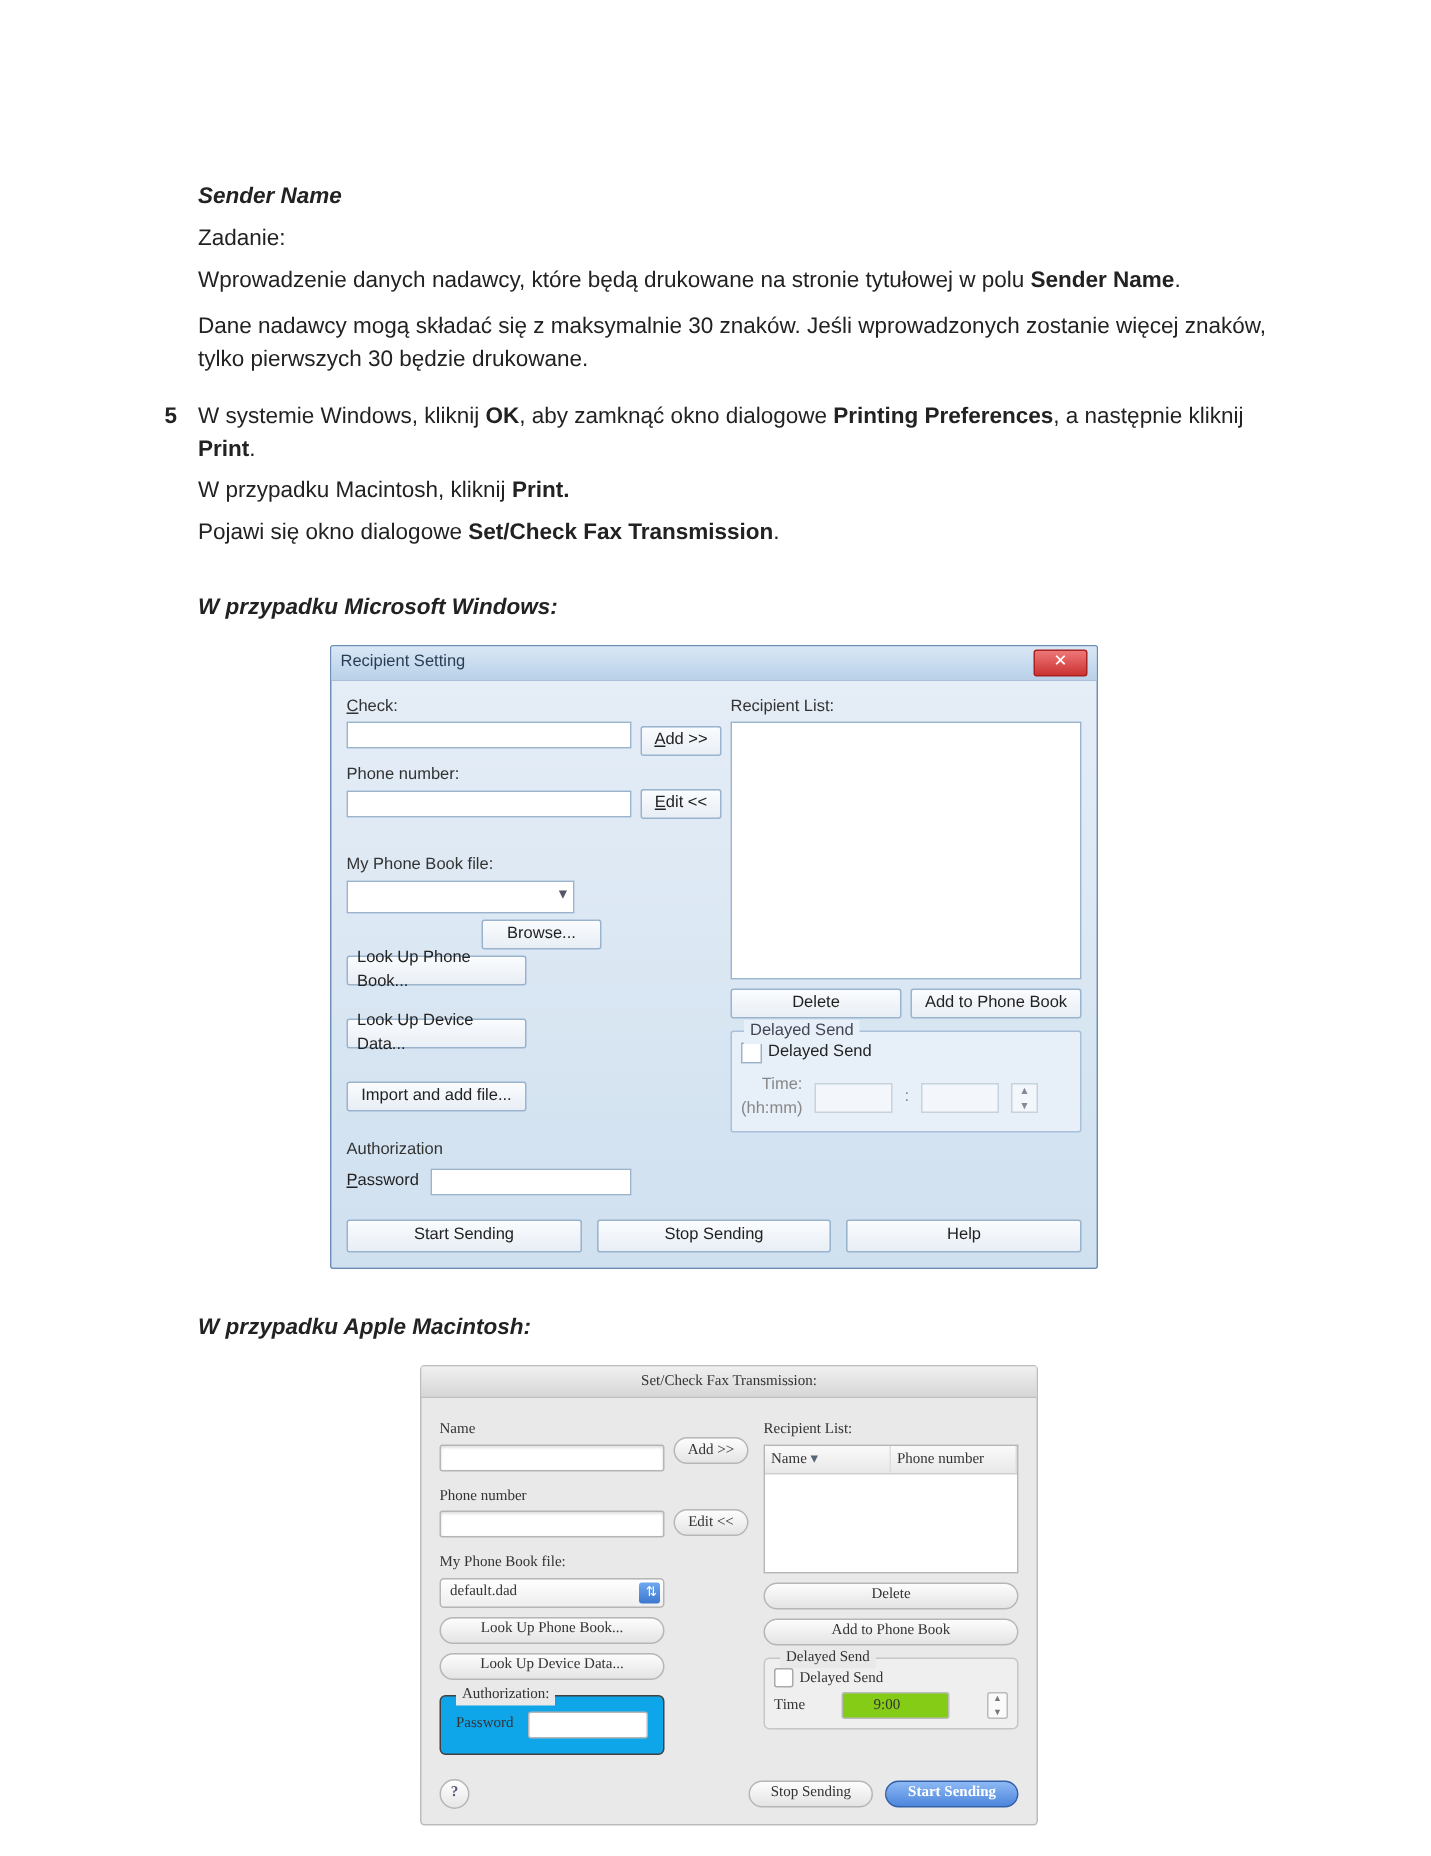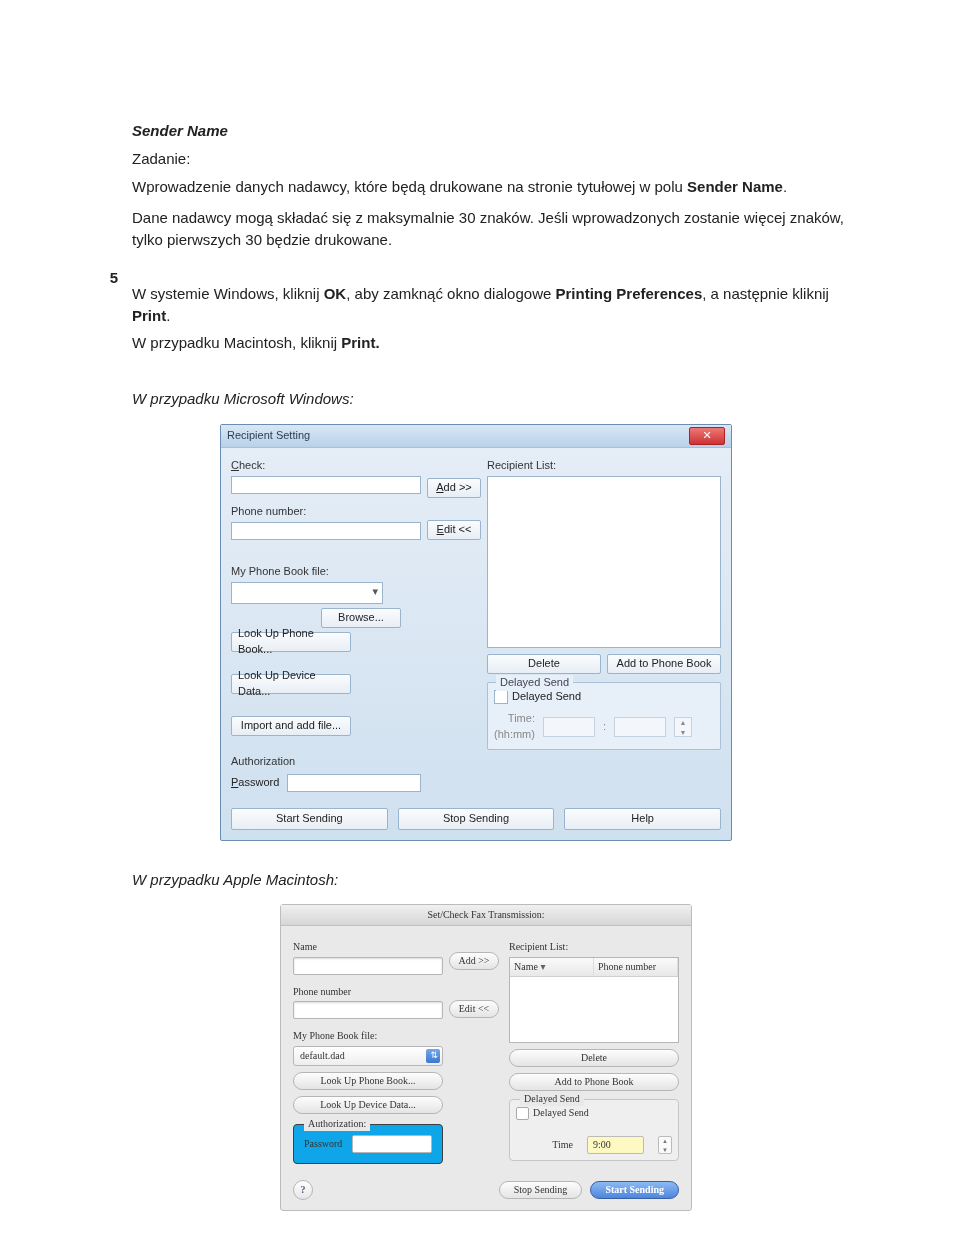--- a/index.html
+++ b/index.html
@@ -4,21 +4,21 @@
 <style>
   html,body{margin:0;padding:0;background:#fff;color:#222;font-family:"Segoe UI",Arial,sans-serif;font-size:15px;line-height:1.45}
   .page{width:954px;min-height:1237px;margin:0 auto;position:relative;padding:120px 100px 60px 100px;box-sizing:border-box}
   .sect-title{font-weight:700;font-style:italic;margin:0 0 6px 32px}
   .subhead{margin:0 0 6px 32px}
   .para{margin:0 0 10px 32px}
   .bold{font-weight:700}
   .step-row{display:flex;gap:14px;margin-top:16px}
   .step-num{width:18px;text-align:right;font-weight:700}
   .step-body{flex:1}
-  .h3{font-weight:400;font-style:italic;margin:28px 0 14px 32px}
+  .h3{font-weight:700;font-style:italic;margin:28px 0 14px 32px}
   .figure-wrap{margin:6px 0 24px 120px}
 
   
   .win{width:510px;background:linear-gradient(#e6eef7,#cfe0ef);border:1px solid #6b8db3;border-radius:2px;font-family:Tahoma,Arial,sans-serif;font-size:11px;color:#222;position:relative}
   .win-titlebar{height:22px;background:linear-gradient(#d9e7f5,#b9d1e9);display:flex;align-items:center;padding:0 6px;border-bottom:1px solid #a9c0d8}
   .win-title{font-weight:400;color:#2b3d54}
   .win-close{margin-left:auto;width:34px;height:16px;background:linear-gradient(#e77,#c33);border:1px solid #a22;border-radius:2px;color:#fff;display:flex;align-items:center;justify-content:center;font-family:Arial;font-size:11px;line-height:1}
   .win-body{padding:8px 10px 10px 10px;display:flex;gap:6px}
   .win-left{width:190px}
   .win-mid{width:54px;display:flex;flex-direction:column;gap:6px;padding-top:22px}
@@ -62,22 +62,22 @@
   .mac-popup::after{content:"";position:absolute;right:2px;top:2px;width:14px;height:14px;border-radius:2px;background:linear-gradient(#6fa7ef,#3d78cf)}
   .mac-popup::before{content:"⇅";position:absolute;right:4px;top:2px;color:#fff;font-size:9px;z-index:1}
   .mac-table{border:1px solid #b6b6b6;background:#fff;height:84px}
   .mac-th{display:flex;background:linear-gradient(#fafafa,#e8e8e8);border-bottom:1px solid #d0d0d0}
   .mac-th>div{flex:1;padding:2px 4px;border-right:1px solid #ddd}
   .mac-th .sort::after{content:" ▾";color:#567}
   .mac-group{border:1px solid #c6c6c6;border-radius:4px;padding:6px;margin-top:8px;background:#efefef;position:relative}
   .mac-auth{border:1px solid #404040;border-radius:4px;padding:10px;margin-top:10px;background:#0ea5e9;position:relative}
   .mac-group-title{position:absolute;top:-8px;left:10px;background:#e9e9e9;padding:0 4px}
   .mac-cb{width:11px;height:11px;border:1px solid #aaa;background:#fff;border-radius:2px;display:inline-block;margin-right:4px;vertical-align:middle}
-  .mac-time-row{display:flex;align-items:center;gap:14px;margin-top:16px;justify-content:flex-end}
-  .mac-time-box{width:50px;height:16px;border:1px solid #bbb;background:#fef9c3;border-radius:2px;display:flex;align-items:center;padding-left:5px}
+  .mac-time-row{display:flex;align-items:center;gap:14px;margin-top:2px;justify-content:space-between}
+  .mac-time-box{width:50px;height:16px;border:1px solid #bbb;background:#84cc16;border-radius:2px;display:flex;align-items:center;padding-left:20px}
   .mac-stepper{width:12px;height:16px;border:1px solid #bbb;border-radius:2px;background:#fafafa;display:flex;flex-direction:column}
   .mac-stepper span{flex:1;font-size:6px;display:flex;align-items:center;justify-content:center;color:#777}
   .mac-footer{display:flex;align-items:center;gap:8px;padding:6px 12px 10px 12px}
   .mac-help{width:18px;height:18px;border-radius:50%;border:1px solid #b6b6b6;background:linear-gradient(#fff,#e6e6e6);display:flex;align-items:center;justify-content:center;color:#557;font-weight:700}
   .mac-primary{border:1px solid #3560a8;background:linear-gradient(#8db9f4,#4e86dc);color:#fff;font-weight:600}
   .mac-footer .spacer{flex:1}
   .mac-auth-row{display:flex;align-items:center;gap:10px}
 </style>
 </head>
 <body>
@@ -87,25 +87,28 @@
   <div class="sect-title">Sender Name</div>
   <div class="subhead">Zadanie:</div>
   <p class="para">
     <span>Wprowadzenie danych nadawcy, które będą drukowane na stronie tytułowej w polu </span><span class="bold">Sender Name</span><span>.</span>
   </p>
   <p class="para">Dane nadawcy mogą składać się z maksymalnie 30 znaków. Jeśli wprowadzonych zostanie więcej znaków, tylko pierwszych 30 będzie drukowane.</p>
 
   <div class="step-row">
     <div class="step-num">5</div>
     <div class="step-body">
-      <p style="margin:16px 0 6px 0">
+      <p style="margin:0 0 6px 0">
         <span>W systemie Windows, kliknij </span><span class="bold">OK</span><span>, aby zamknąć okno dialogowe </span><span class="bold">Printing Preferences</span><span>, a następnie kliknij </span><span class="bold">Print</span><span>.</span>
       </p>
       <p style="margin:0 0 6px 0">
         <span>W przypadku Macintosh, kliknij </span><span class="bold">Print.</span>
+      </p>
+      <p style="margin:0">
+        <span>Pojawi się okno dialogowe </span><span class="bold">Set/Check Fax Transmission</span><span>.</span>
       </p>
     </div>
   </div>
 
   <div class="h3">W przypadku Microsoft Windows:</div>
 
   <div class="figure-wrap">
     <div class="win">
       <div class="win-titlebar">
         <span class="win-title">Recipient Setting</span>

